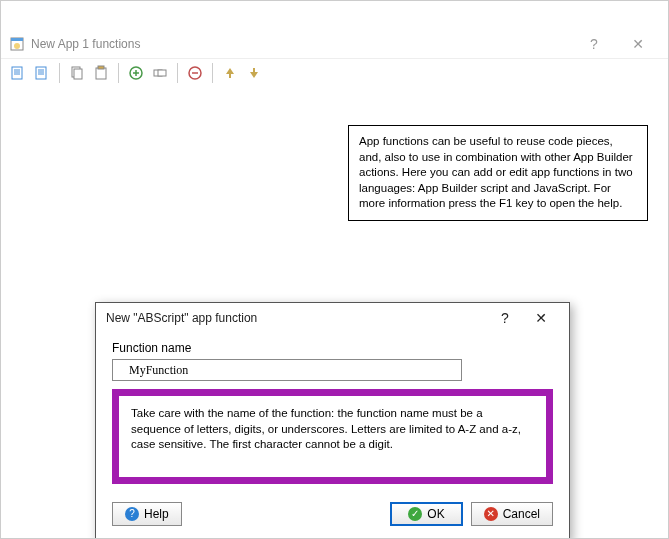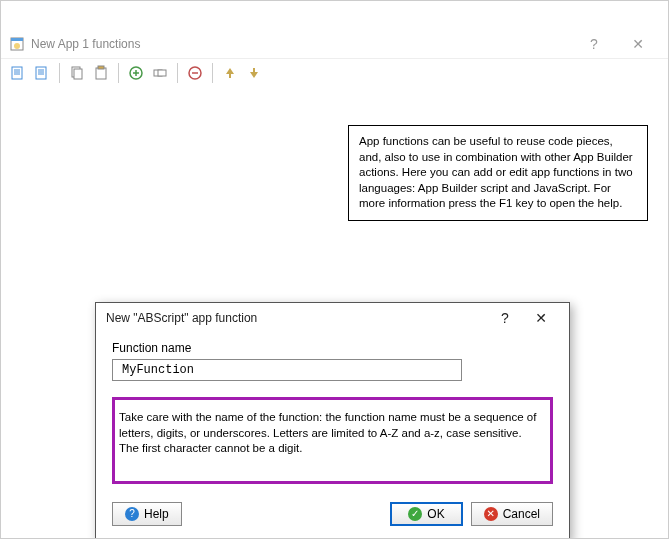--- a/index.html
+++ b/index.html
@@ -22,22 +22,22 @@
 
 .info-box { position: absolute; top: 38px; right: 20px; width: 300px; border: 1px solid #000; padding: 8px 10px; font-size: 11.5px; line-height: 1.35; background: #fff; }
 
 
 .dialog { position: absolute; top: 215px; left: 94px; width: 475px; background: #fff; border: 1px solid #555; box-shadow: 3px 3px 10px rgba(0,0,0,0.3); }
 .dlg-titlebar { height: 30px; display: flex; align-items: center; padding: 0 10px; }
 .dlg-title { flex: 1; font-size: 12px; color: #222; }
 .dlg-btn { width: 36px; height: 30px; display: flex; align-items: center; justify-content: center; font-size: 14px; color: #222; }
 .dlg-body { padding: 8px 16px 14px 16px; }
 .field-label { font-weight: normal; font-size: 12px; margin-bottom: 4px; }
-.text-input { width: 350px; height: 22px; border: 1px solid #888; padding: 2px 9px; font-family: Liberation Mono, monospace; font-size: 12px; }
-.note-box { margin-top: 16px; border: 3px solid #a21caf; padding: 10px 12px 24px 4px; font-size: 11.5px; line-height: 1.35; }
+.text-input { width: 350px; height: 22px; border: 1px solid #888; padding: 2px 16px; font-family: Liberation Serif, serif; font-size: 12px; }
+.note-box { margin-top: 8px; border: 7px solid #a21caf; padding: 10px 12px 24px 12px; font-size: 11.5px; line-height: 1.35; }
 .dlg-buttons { display: flex; align-items: center; margin-top: 18px; gap: 8px; }
 .spacer { flex: 1; }
 .push-btn { height: 24px; padding: 0 12px; border: 1px solid #888; background: linear-gradient(#fff,#e8e8e8); display: flex; align-items: center; gap: 5px; font-size: 12px; cursor: pointer; }
 .push-btn.ok { border: 2px solid #0a64c8; padding: 0 16px; }
 .btn-icon { width: 14px; height: 14px; border-radius: 50%; display: flex; align-items: center; justify-content: center; font-size: 10px; color: #fff; }
 .icon-help-c { background: #2a7fd4; }
 .icon-ok-c { background: #3fa83f; }
 .icon-cancel-c { background: #d43a2a; }
 
 

